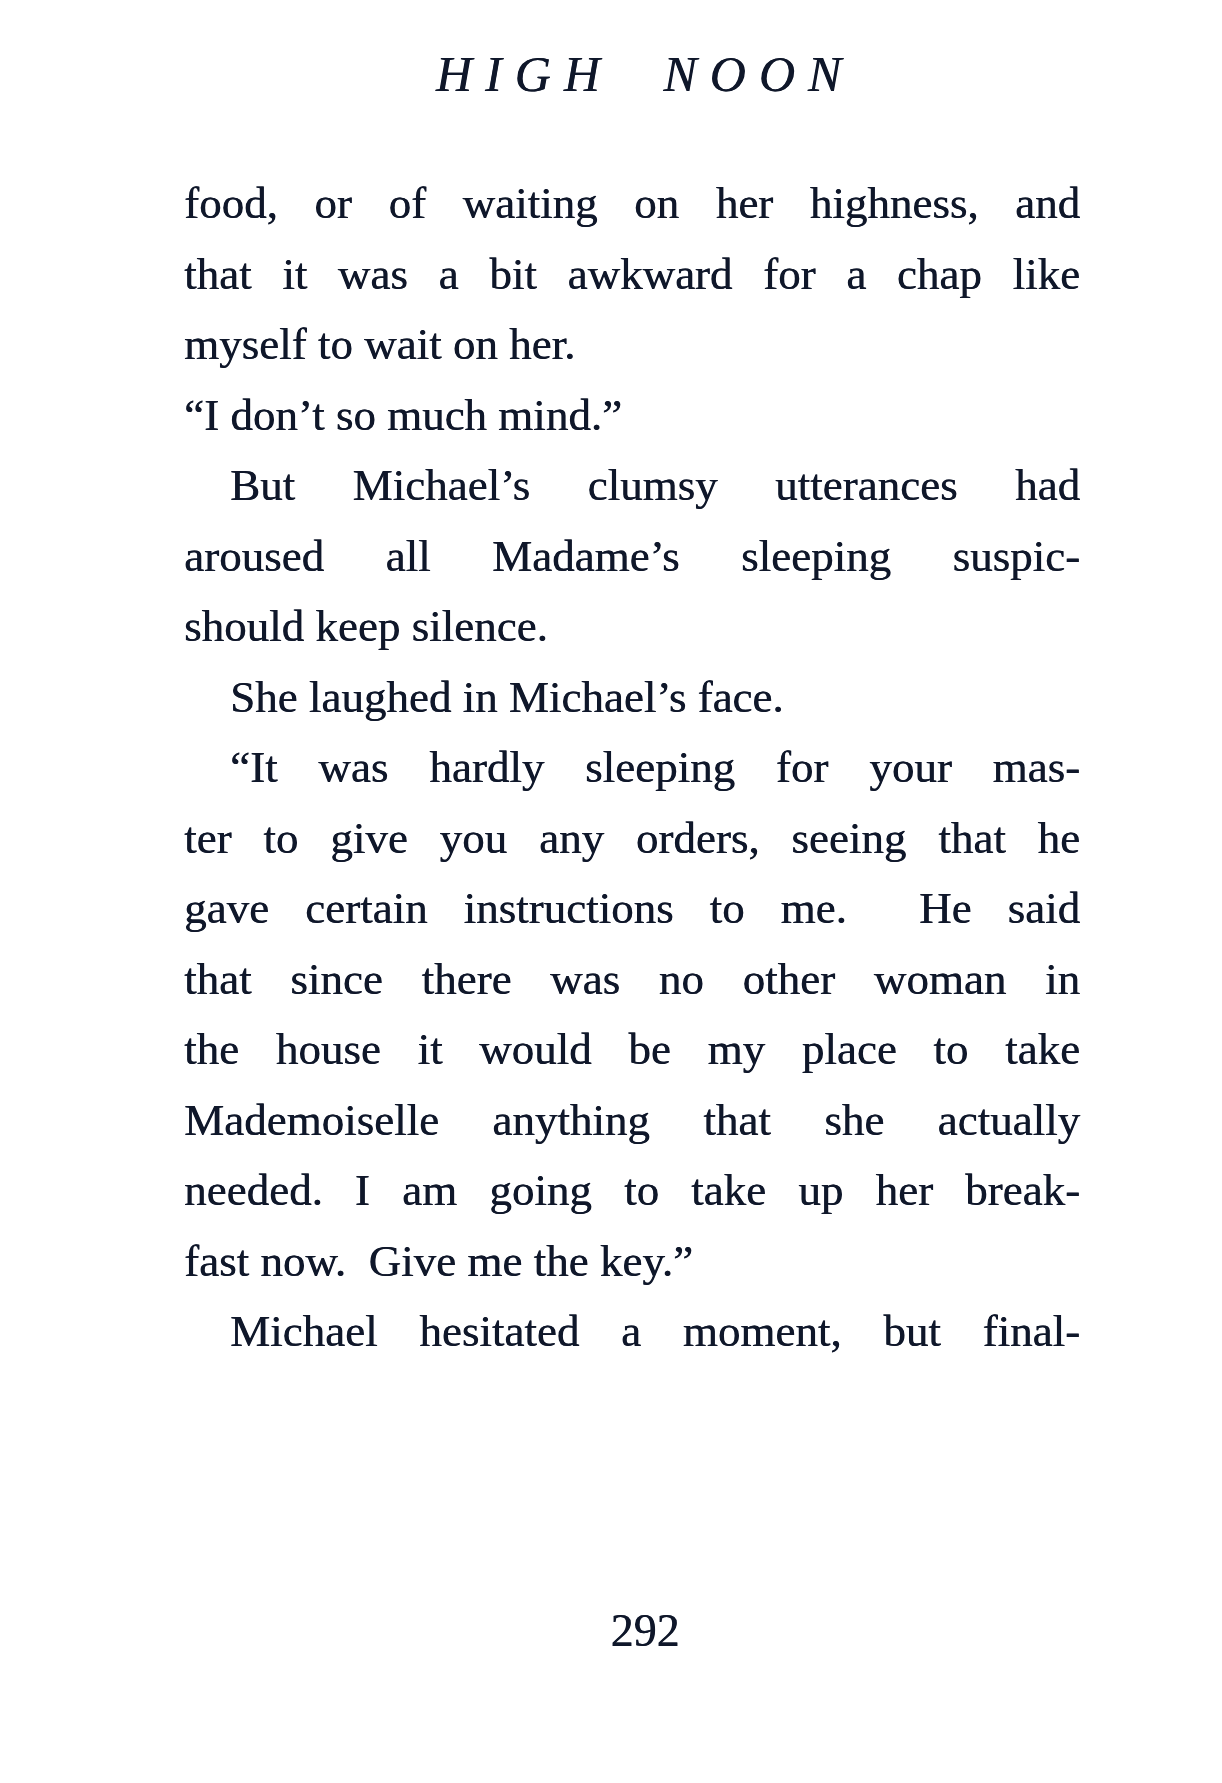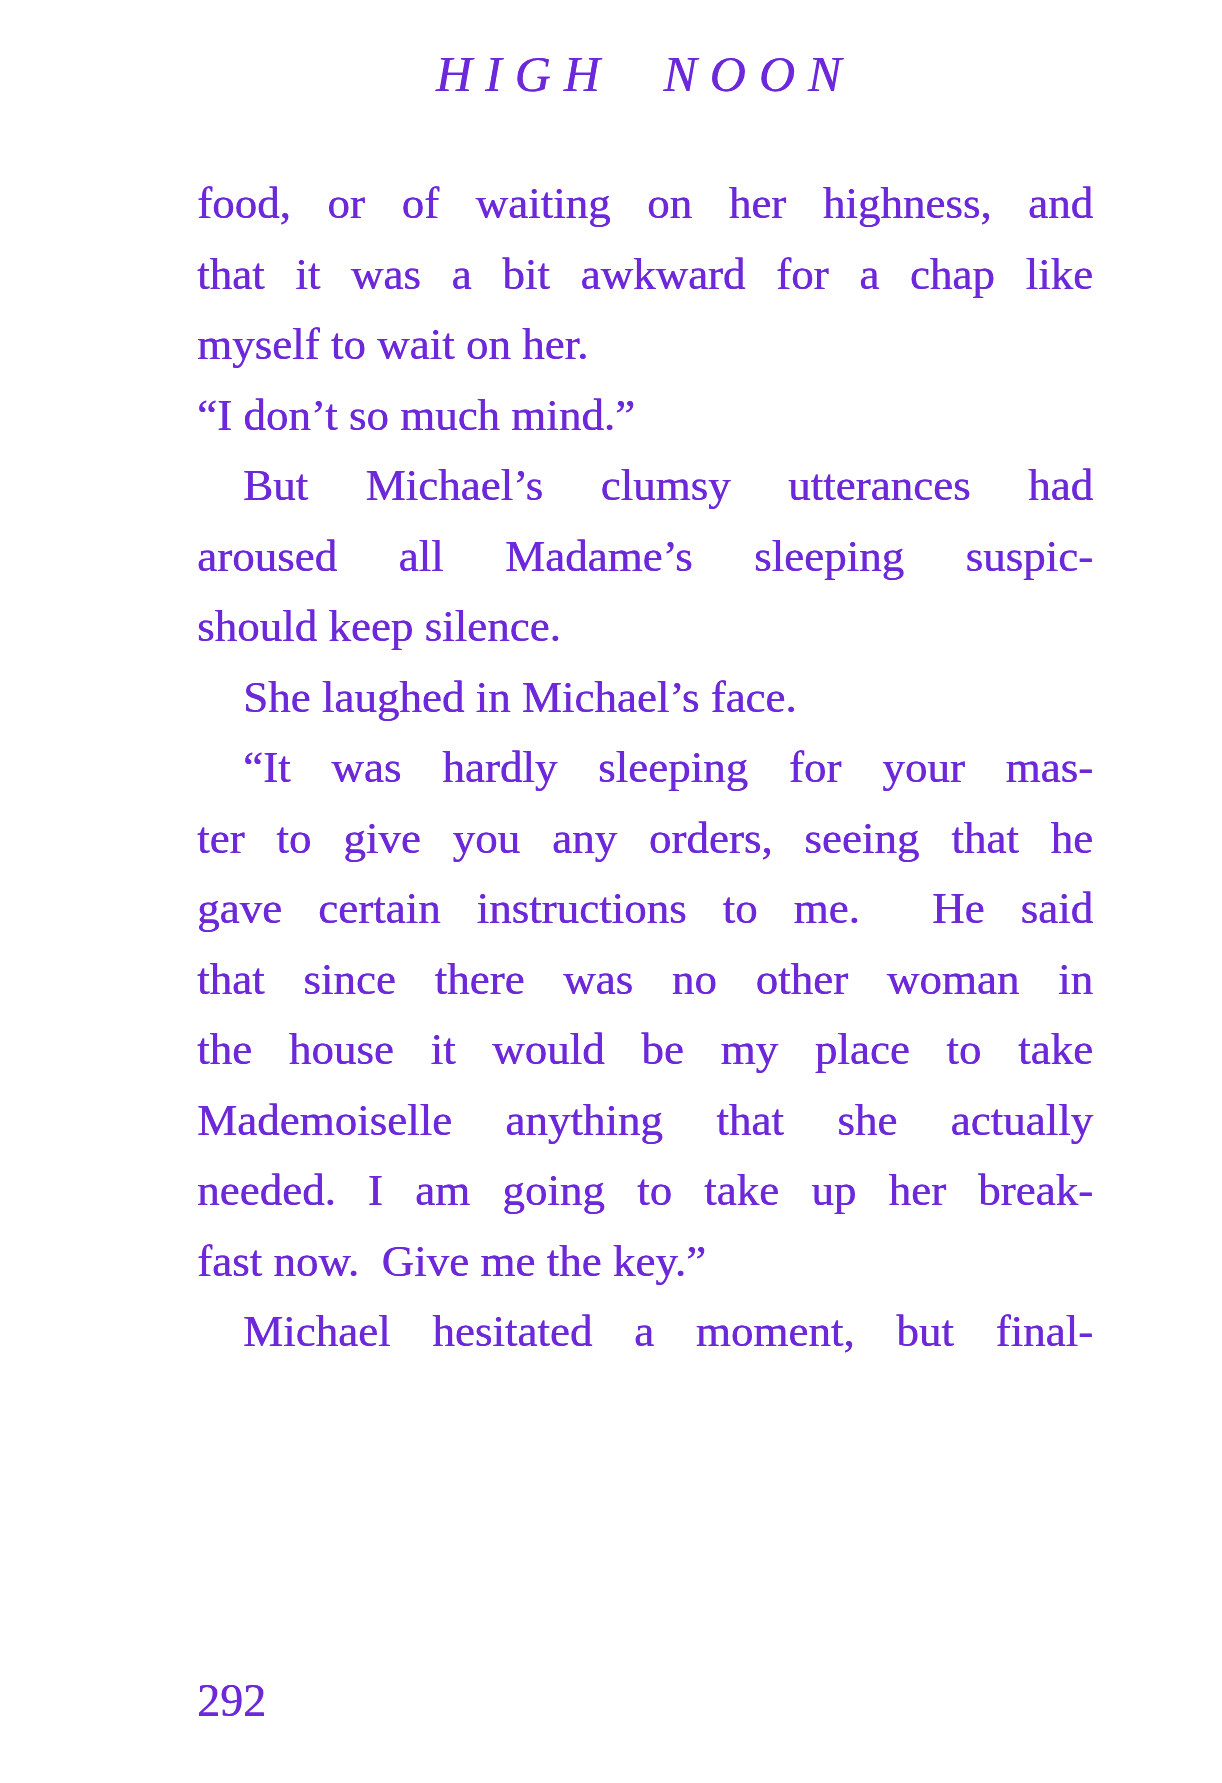--- a/index.html
+++ b/index.html
@@ -7,60 +7,61 @@
     padding: 0;
     background: #ffffff;
   }
   .page {
     position: relative;
     width: 1222px;
     height: 1783px;
     background: #ffffff;
     overflow: hidden;
     font-family: "Liberation Serif", serif;
-    color: #6d28d9;
+    color: #0f172a;
   }
   .running-head {
     position: absolute;
     top: 45px;
     left: 197px;
     width: 896px;
     text-align: center;
     font-style: italic;
     font-size: 50px;
     letter-spacing: 0.26em;
     word-spacing: 0.5em;
     white-space: nowrap;
     text-shadow: 0.4px 0 0 currentColor;
   }
   .text-block {
     position: absolute;
     top: 168px;
-    left: 197px;
+    left: 184px;
     width: 896px;
     font-size: 45px;
     line-height: 70.5px;
     text-shadow: 0.5px 0 0 currentColor;
   }
   .line {
     text-align: justify;
     text-align-last: justify;
     white-space: pre-wrap;
   }
   .line.last {
     text-align-last: left;
   }
   .line.indent {
     text-indent: 46px;
   }
   .folio {
     position: absolute;
-    top: 1674px;
+    top: 1604px;
     left: 197px;
     width: 896px;
+    text-align: center;
     font-size: 46px;
     text-shadow: 0.4px 0 0 currentColor;
   }
 </style>
 </head>
 <body>
 
 <div class="page">
   <div class="running-head">HIGH NOON</div>
 

